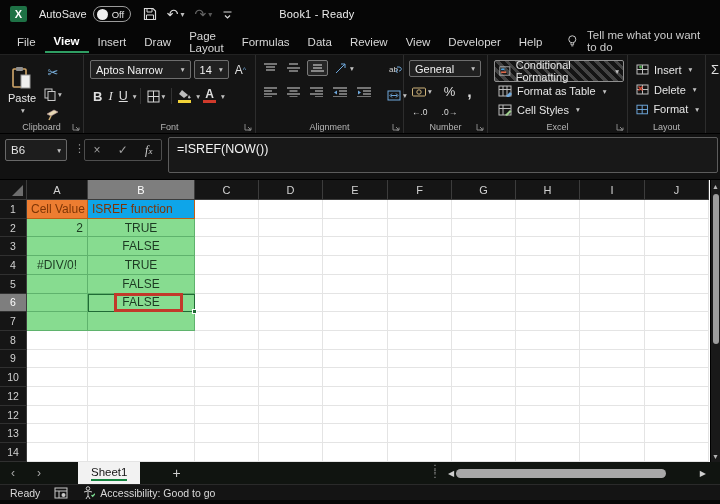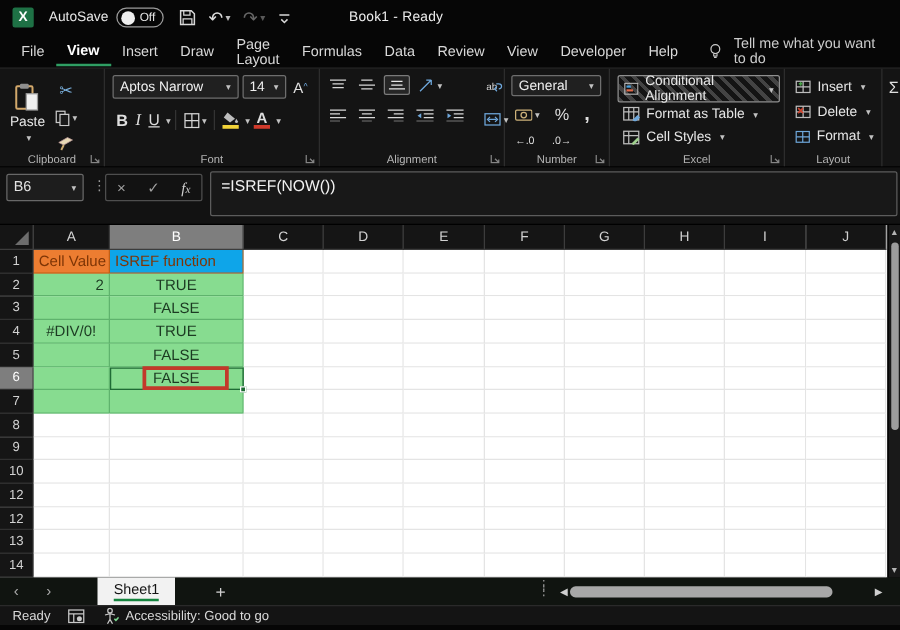--- a/index.html
+++ b/index.html
@@ -360,21 +360,21 @@
     </span>
   </div>
 
   <div class="group col" style="width:140px; padding-left:6px;">
     <div class="stylebtn hatch">
       <svg width="14" height="12" viewBox="0 0 14 12">
           <rect x="1" y="1" width="12" height="10" fill="none" stroke="#bdbdbd"></rect>
           <rect x="2.5" y="3" width="4" height="2" fill="#4aa3e0"></rect>
           <rect x="2.5" y="6.5" width="6" height="2" fill="#e06a4a"></rect>
         </svg>
-      <span>Conditional Alignment</span>
+      <span>Conditional Formatting</span>
         <span class="chev">▾</span>
     </div>
     <div class="stylebtn">
       <svg width="14" height="12" viewBox="0 0 14 12">
           <rect x="1" y="1" width="12" height="10" fill="none" stroke="#bdbdbd"></rect>
           <path d="M1 4.5h12M5 1v10M9 1v10" stroke="#bdbdbd"></path>
           <path d="M8 11l4-4 2 2-4 4z" fill="#6fa8dc"></path>
         </svg>
       <span>Format as Table</span>
         <span class="chev">▾</span>

